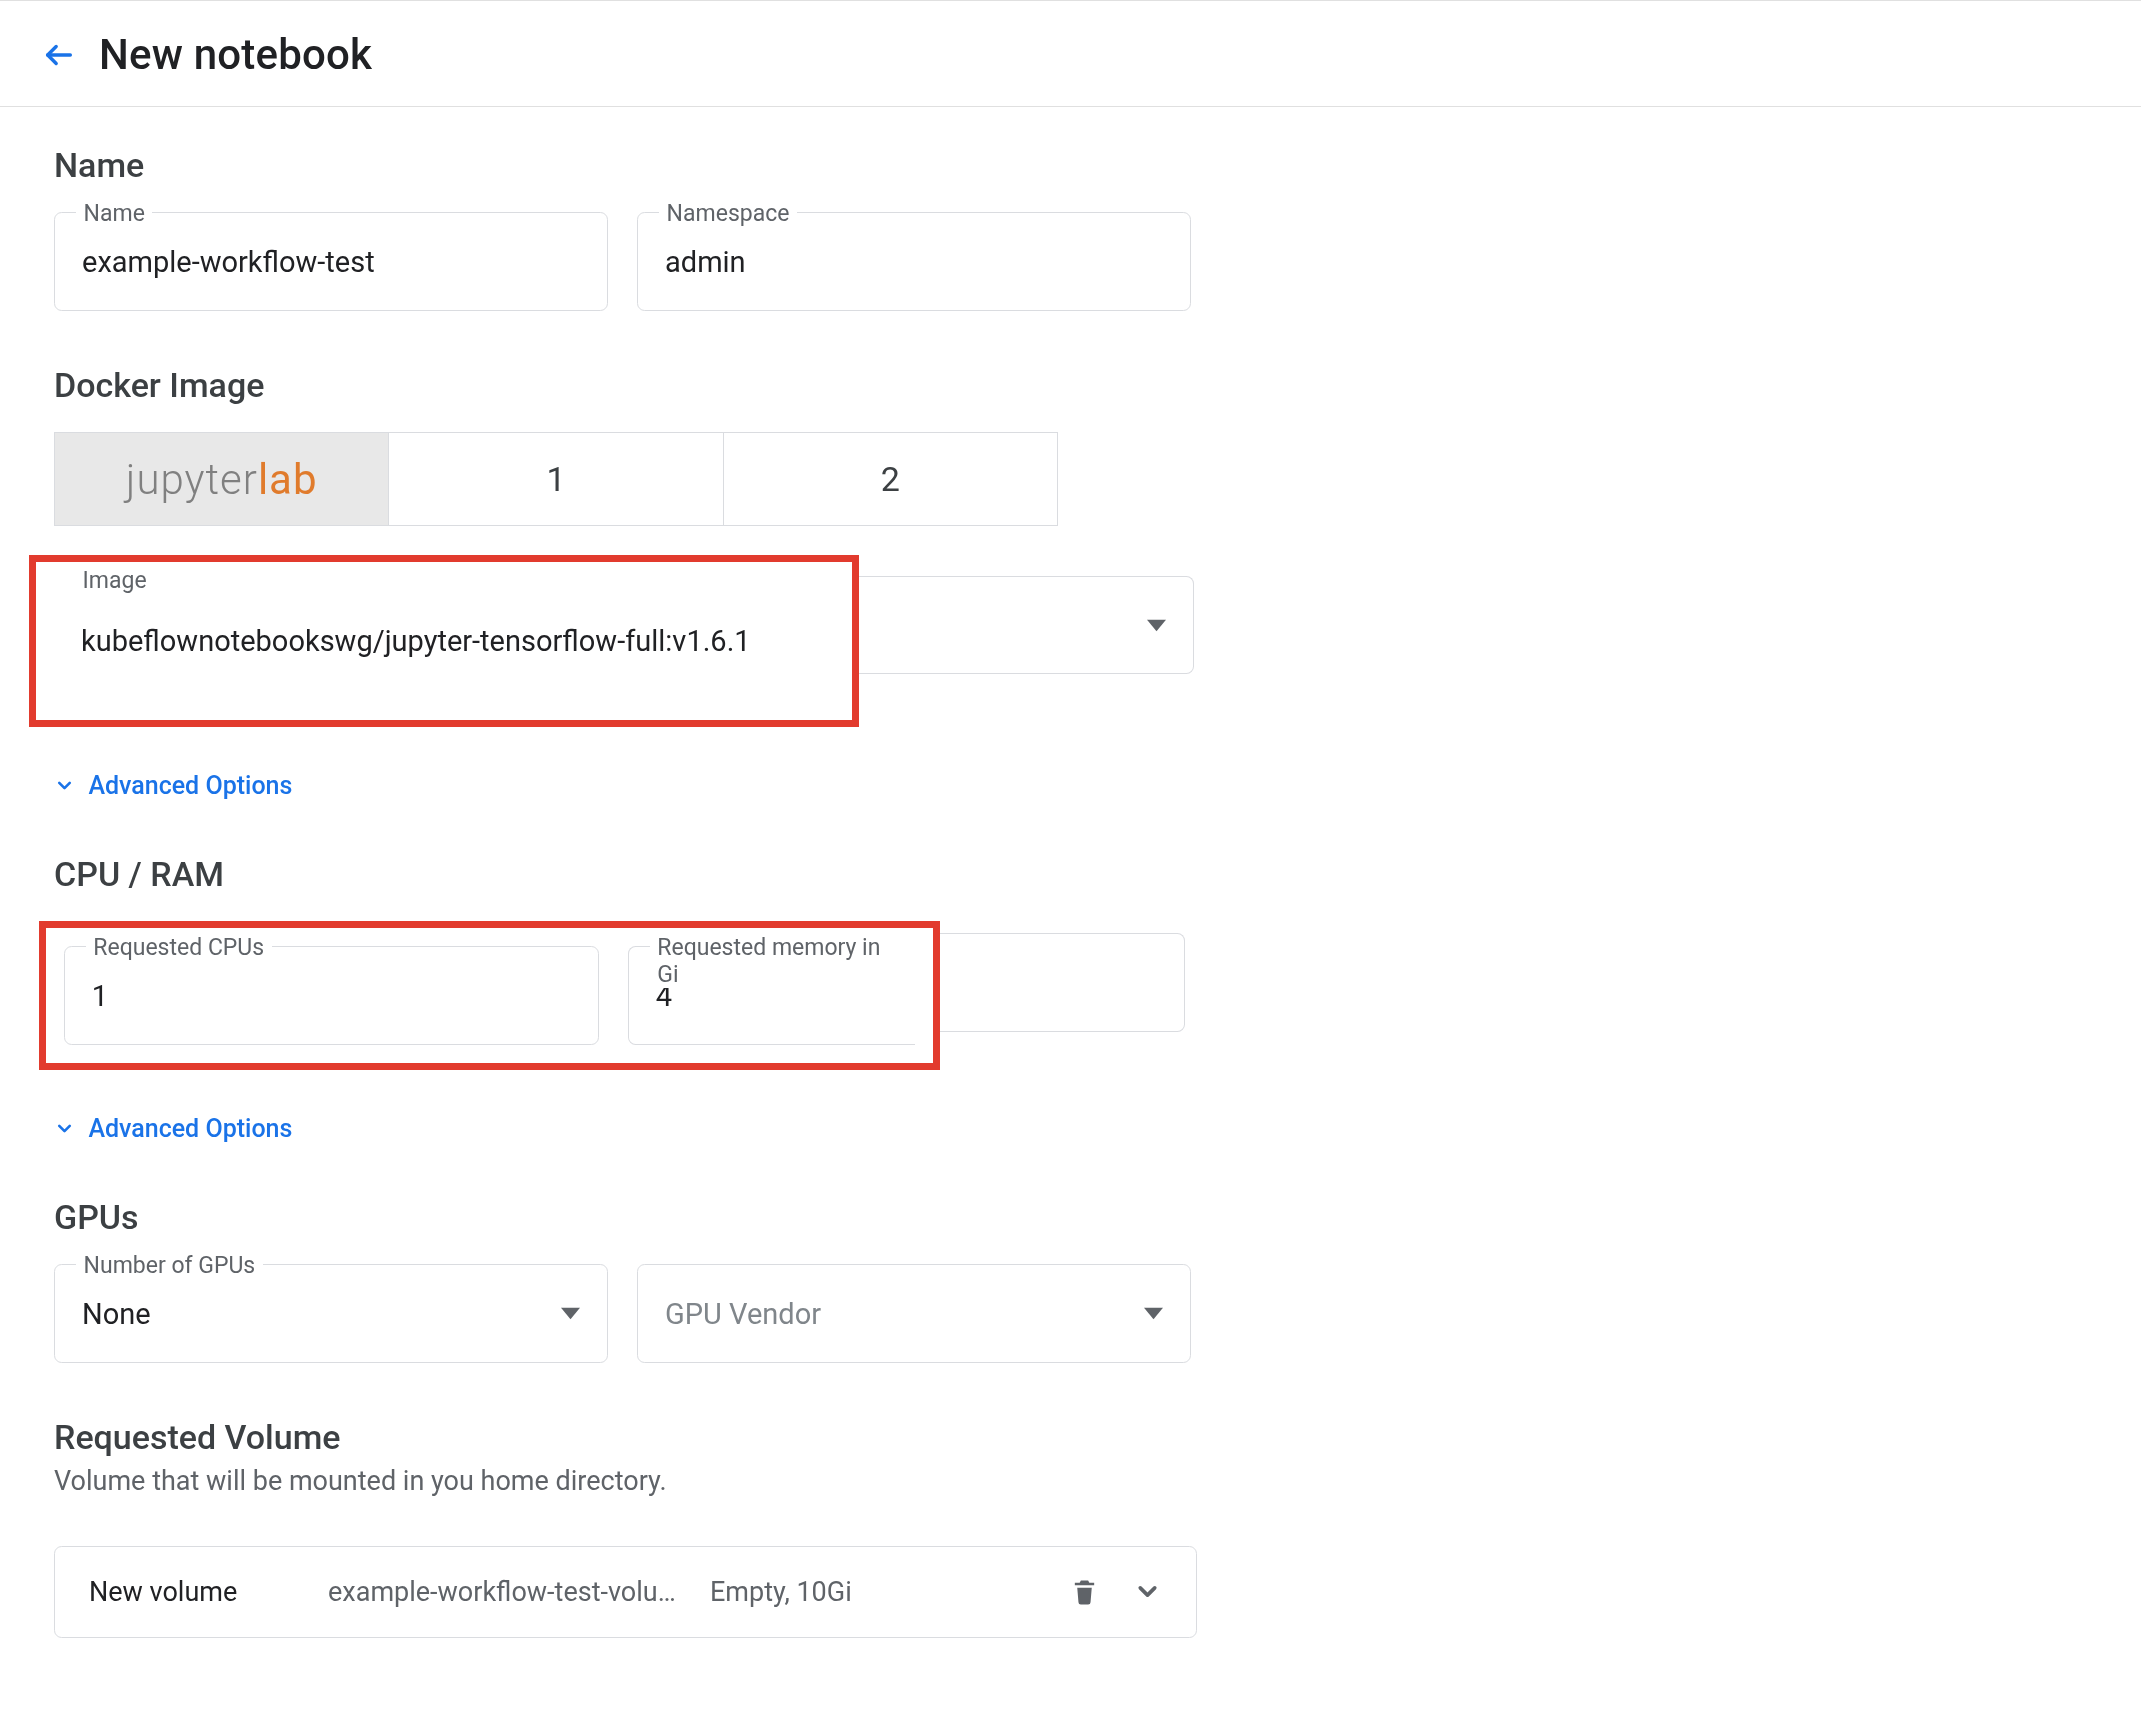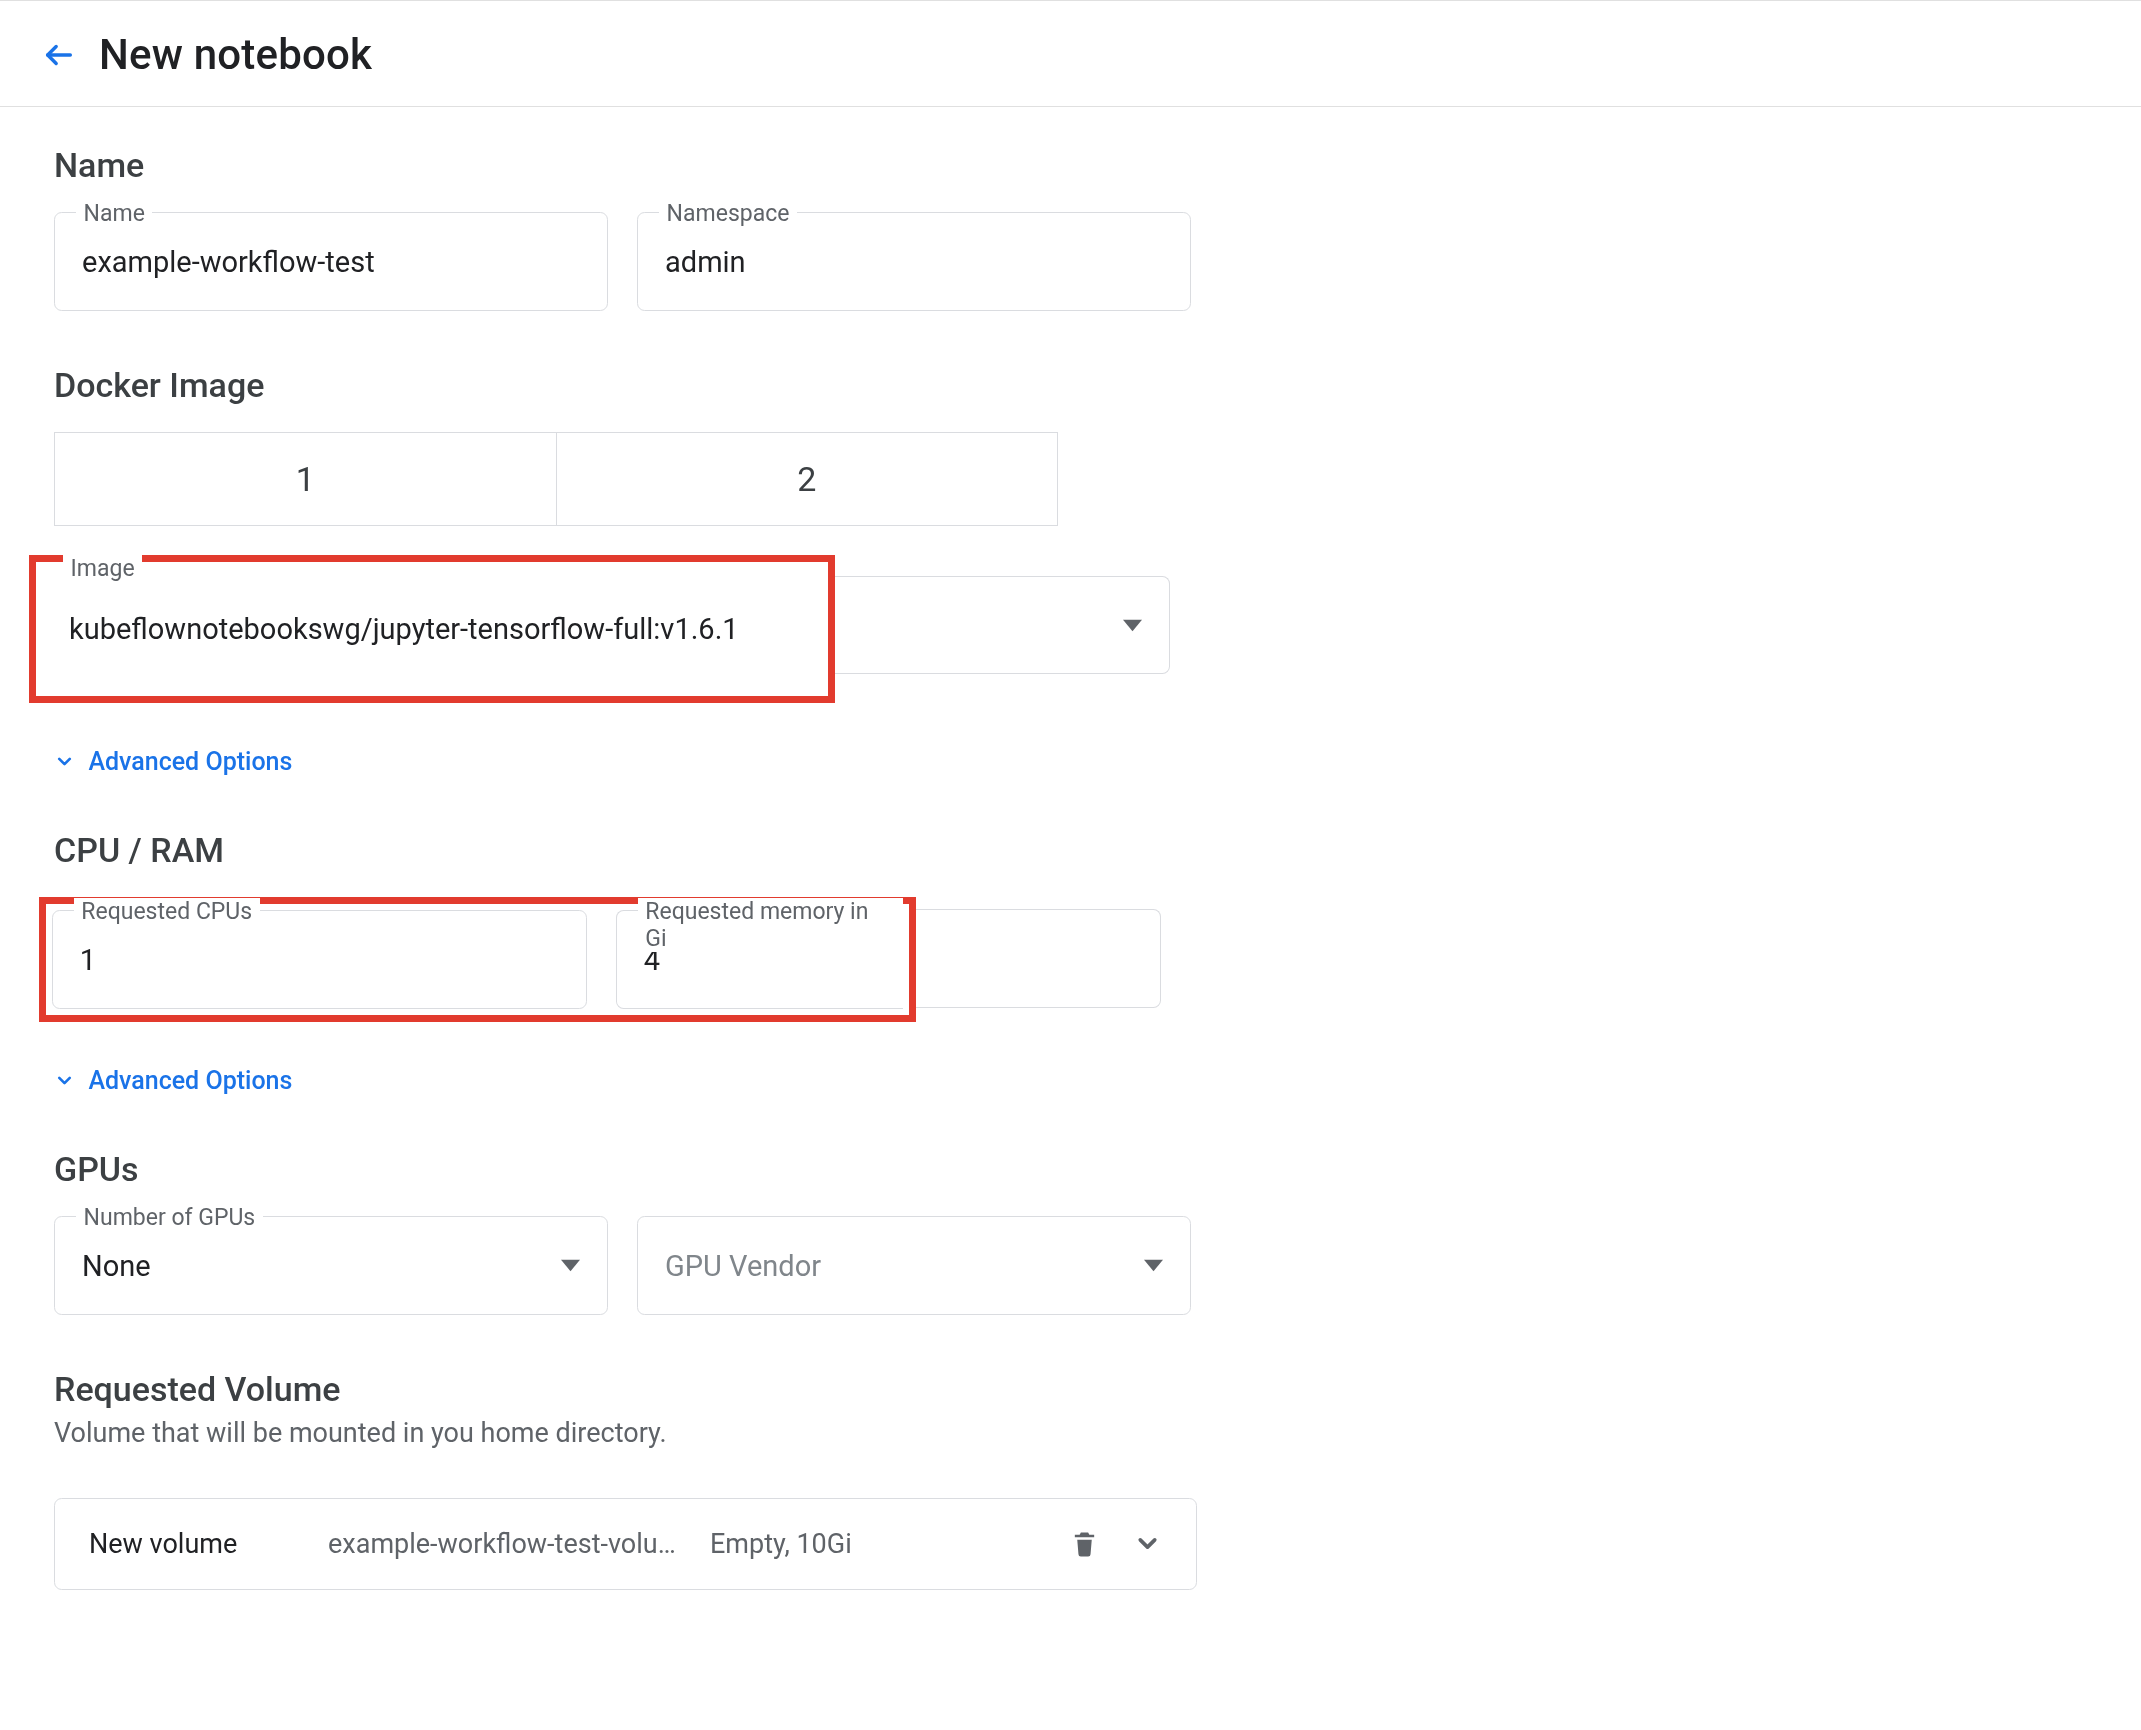--- a/index.html
+++ b/index.html
@@ -35,21 +35,21 @@
   
   .imgtabs { border: 1px solid #dadce0; display: flex; width: 1004px; height: 94px; margin-bottom: 29px; }
   .imgtab { flex: 1; display: flex; align-items: center; justify-content: center; font-size: 34px; color: #3c4043; }
   .imgtab.selected { background: #e8e8e8; }
   .imgtab + .imgtab { border-left: 1px solid #dadce0; }
   .jupyter-logo { font-family: "Segoe UI", Roboto, sans-serif; font-size: 42px; letter-spacing: 1px; }
   .jupyter-logo .j { color: #808080; font-weight: 300; }
   .jupyter-logo .lab { color: #e07b2c; font-weight: 400; }
 
   
-  .red-outline { border: 7.6px solid #e23b2e; padding: 6px; display: inline-block; }
+  .red-outline { border: 7.6px solid #e23b2e; padding: 18px; display: inline-block; }
   .red-outline .field { border-radius: 7.6px; }
 
   .advanced { display: flex; align-items: center; gap: 13.4px; color: #1a73e8; font-size: 25px; font-weight: 500; margin-top: 0; }
 
   
   .volume-row { border: 1px solid #dadce0; border-radius: 7.6px; width: 1143px; height: 92px; display: flex; align-items: center; padding: 4px 34px; font-size: 27px; }
   .volume-row .vname { min-width: 239px; }
   .volume-row .vpath { color: #5f6368; min-width: 382px; white-space: nowrap; overflow: hidden; text-overflow: ellipsis; }
   .volume-row .vmeta { color: #5f6368; flex: 1; }
   .volume-row .trash, .volume-row .chev { color: #5f6368; margin-left: 34px; }
@@ -85,20 +85,23 @@
         <input type="text" value="admin" style="">
       </div>
     </div>
   </div>
 
   <div class="block">
     <div class="section-title">Docker Image</div>
 
 
     <div class="imgtabs">
+      <div class="imgtab selected">
+        <span class="jupyter-logo"><span class="j">jupyter</span><span class="lab">lab</span></span>
+      </div>
       <div class="imgtab">
           <span>1</span>
         </div>
       <div class="imgtab">
           <span>2</span>
         </div>
     </div>
 
     <div class="row" style="margin-bottom:44px; width:1185px; align-items:flex-start;">
       <div class="red-outline" style="margin-left:-25px;">

